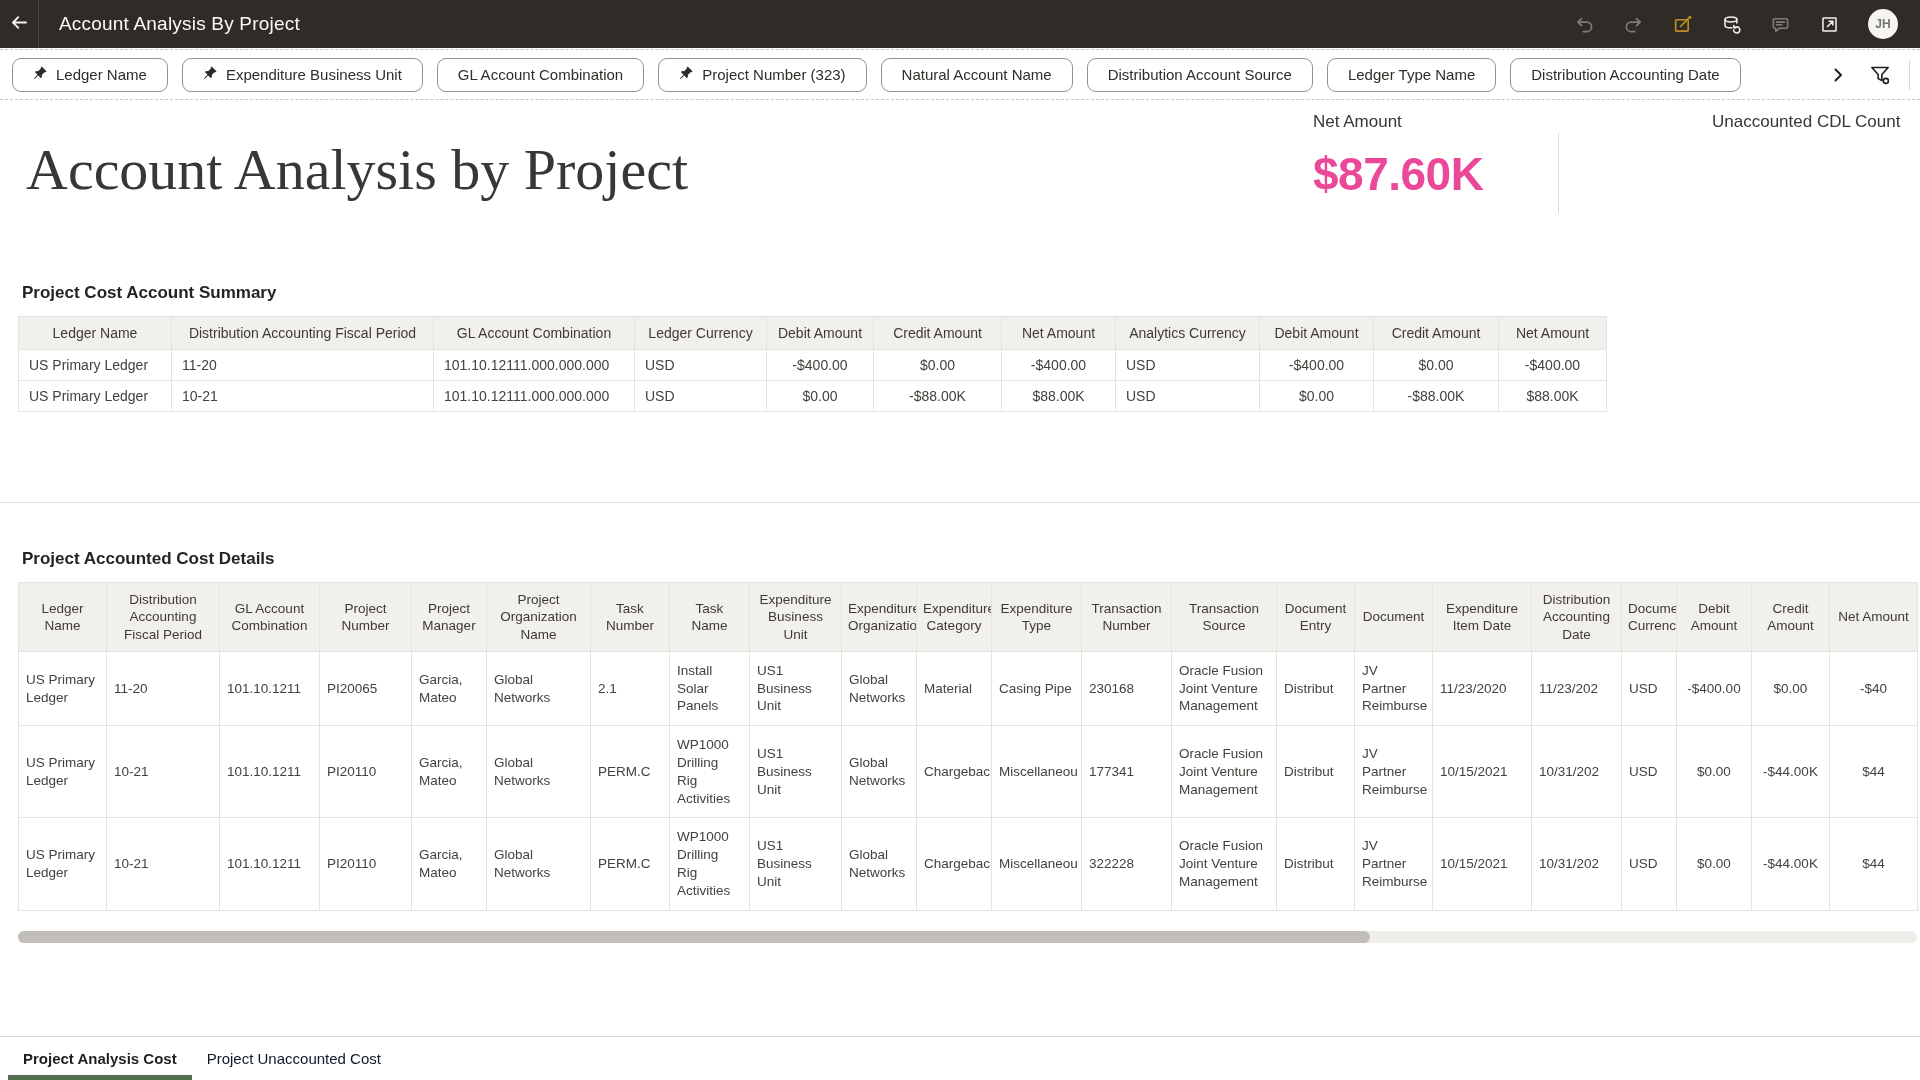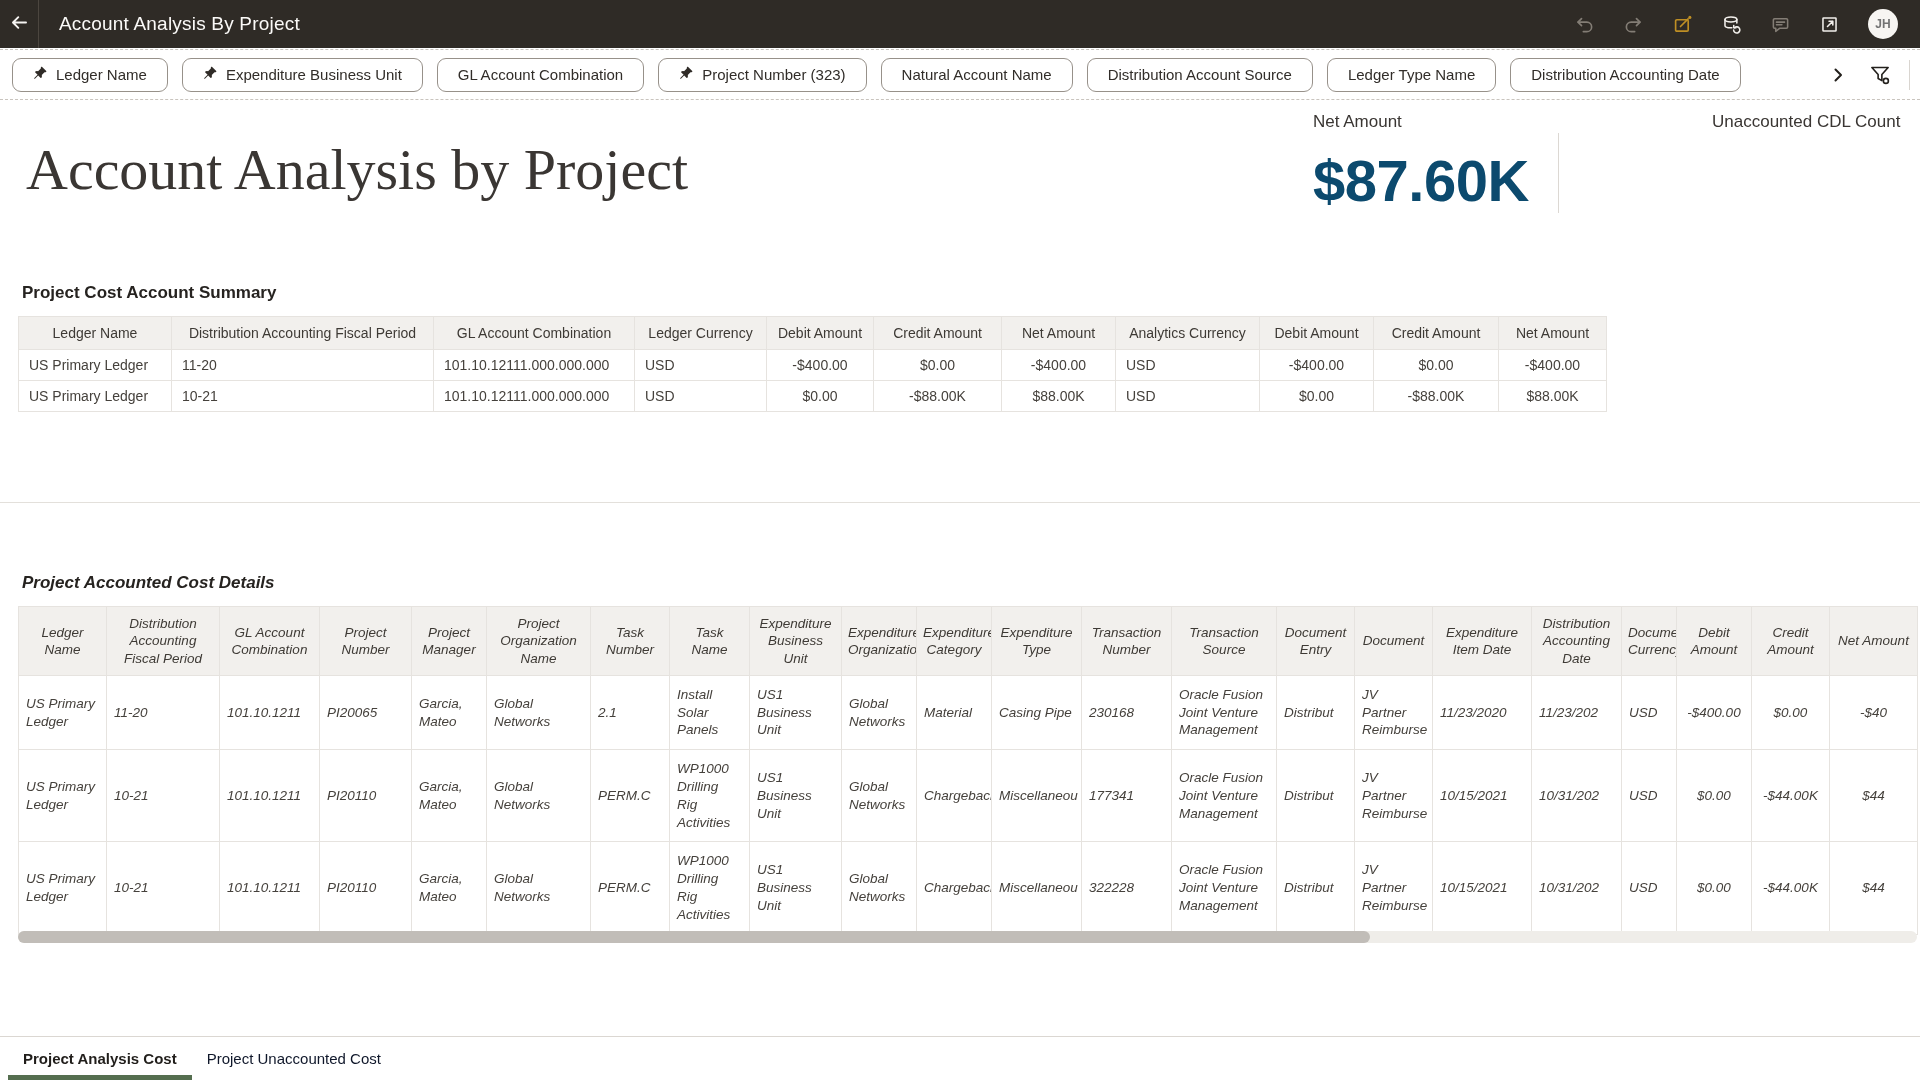--- a/index.html
+++ b/index.html
@@ -30,27 +30,27 @@
     display:flex; align-items:center; gap:9px; font-size:15px; color:#312d29; background:#fff; white-space:nowrap; cursor:pointer; }
   .chip svg { width:14px; height:14px; flex:0 0 auto; color:#2f2b27; }
   .filterbar-right { position:absolute; right:10px; top:0; height:100%; display:flex; align-items:center; gap:16px; background:#fff; padding-left:8px; }
   .fb-btn { width:26px; height:26px; display:flex; align-items:center; justify-content:center; cursor:pointer; color:#23201c; }
   .fb-vsep { width:1px; height:30px; background:#d9d5d0; }
   
   .page-title { position:absolute; left:26px; top:136px; font-family:"Liberation Serif", serif;
     font-size:58px; font-weight:400; color:#3a3633; }
   .kpi { position:absolute; top:112px; }
   .kpi-label { font-size:17px; color:#3a3633; }
-  .kpi-value { margin-top:15px; font-size:58px; font-weight:700; color:#0c4a6e; letter-spacing:-.5px; }
+  .kpi-value { margin-top:15px; font-size:46px; font-weight:700; color:#ec4899; letter-spacing:-.5px; }
   .kpi-1 { left:1313px; } .kpi-2 { left:1670px;margin-left:42px; }
   .kpi-divider { position:absolute; left:1558px; top:133px; width:1px; height:80px; background:#dcd8d3; }
   
   .section-title { font-size:17px; font-weight:700; color:#262320; margin:0 0 13px 4px; }
   .summary-section { position:absolute; top:283px; left:18px; }
-  .details-section { position:absolute; top:573px; left:18px; width:1902px;font-style:italic; }
+  .details-section { position:absolute; top:549px; left:18px; width:1902px; }
   .details-wrap { width:1902px; overflow:hidden; }
   table.grid { border-collapse:collapse; table-layout:fixed; background:#fff; }
   table.grid th, table.grid td { border:1px solid #e6e3df; overflow:hidden; }
   table.grid th { background:#f2f0ed; font-weight:400; color:#3e3a35; text-align:center; vertical-align:middle; }
   table.grid td { color:#45413c; vertical-align:middle; }
   .summary-table { width:1588px; }
   .summary-table th { font-size:14px; padding:8px 8px; }
   .summary-table td { font-size:14px; padding:7px 10px; }
   .details-table { width:1899px; }
   .details-table th { font-size:13.5px; padding:8px 6px; line-height:1.28; }

